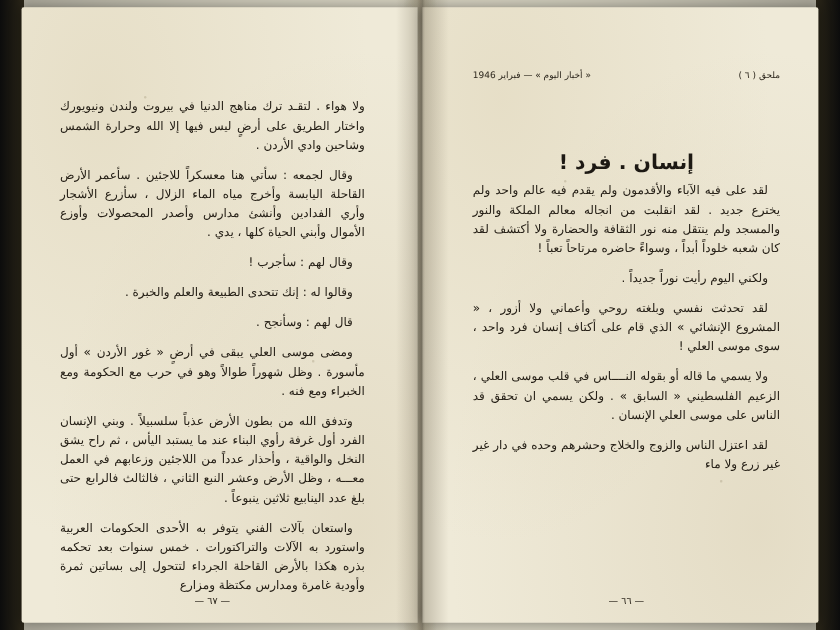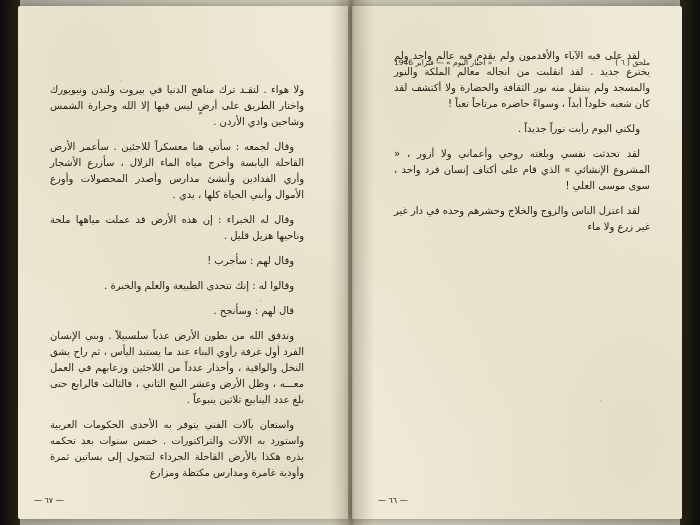--- a/index.html
+++ b/index.html
@@ -134,21 +134,21 @@
     color: #262017;
   }
   p.body.indent { text-indent: 10px; }
 
   .left .inner .first-block { margin-top: 34px; }
 
   .folio {
     position: absolute;
     bottom: 14px;
     left: 0; right: 0;
-    text-align: left;
+    text-align: center;
     font-size: 8px;
     color: #2b251b;
     letter-spacing: 1px;
   }
 
   
   .speck {
     position: absolute;
     border-radius: 50%;
     background: rgba(120,104,72,0.22);
@@ -165,42 +165,44 @@
 
   <div class="sheet left"></div>
   <div class="sheet right"></div>
   <div class="gutter"></div>
 
   <div class="page-col left">
     <div class="inner">
       <div class="first-block">
         <p class="body">ولا هواء .  لتقـد ترك مناهج الدنيا في بيروت ولندن ونيويورك واختار الطريق على أرضٍ ليس فيها إلا الله وحرارة الشمس وشاحين وادي الأردن .</p>
         <p class="body indent">وقال لجمعه : سأتي هنا معسكراً للاجئين .  سأعمر الأرض القاحلة اليابسة وأخرج مياه الماء الزلال ، سأزرع الأشجار وأري الفدادين وأنشئ مدارس وأصدر المحصولات وأوزع الأموال وأبني الحياة كلها ، يدي .</p>
-        <p class="body indent">وقال له الخبراء : إن هذه الأرض قد عملت مياهها ملحة وناحيها هزيل قليل .</p>
         <p class="body indent">وقال لهم : سأجرب !</p>
         <p class="body indent">وقالوا له : إنك تتحدى الطبيعة والعلم والخبرة .</p>
         <p class="body indent">قال لهم : وسأنجح .</p>
+        <p class="body indent">ومضى موسى العلي يبقى في أرضٍ « غور الأردن » أول مأسورة .  وظل شهوراً طوالاً وهو في حرب مع الحكومة ومع الخبراء ومع فنه .</p>
         <p class="body indent">وتدفق الله من بطون الأرض عذباً سلسبيلاً .  وبني الإنسان الفرد أول غرفة رأوي البناء عند ما يستبد اليأس ، ثم راح يشق النخل والواقية ، وأحذار عدداً من اللاجئين وزعابهم في العمل معـــه ، وظل الأرض وعشر النبع الثاني ، فالثالث فالرابع حتى بلغ عدد الينابيع ثلاثين ينبوعاً .</p>
         <p class="body indent">واستعان بآلات الفني يتوفر به الأحدى الحكومات العربية واستورد به الآلات والتراكتورات .  خمس سنوات بعد تحكمه بذره هكذا بالأرض القاحلة الجرداء لتتحول إلى بساتين ثمرة وأودية غامرة ومدارس مكتظة ومزارع</p>
       </div>
       <div class="folio">— ٦٧ —</div>
     </div>
   </div>
 
   <div class="page-col right">
     <div class="inner">
       <div class="running-head">
         <span class="rh-side">ملحق ( ٦ )</span>
         <span class="rh-side">« أخبار اليوم » — فبراير 1946</span>
       </div>
 
+      <h1 class="art-title">إنسان . فرد !</h1>
 
       <p class="body indent">لقد على فيه الآباء والأقدمون ولم يقدم فيه عالم واحد ولم يخترع جديد .  لقد انقلبت من انجاله معالم الملكة والنور والمسجد ولم ينتقل منه نور الثقافة والحضارة ولا أكتشف لقد كان شعبه خلوداً أبداً ، وسواءً حاضره مرتاحاً تعباً !</p>
       <p class="body indent">ولكني اليوم رأيت نوراً جديداً .</p>
       <p class="body indent">لقد تحدثت نفسي وبلغته روحي وأعماني ولا أزور ، « المشروع الإنشائي » الذي قام على أكتاف إنسان فرد واحد ، سوى موسى العلي !</p>
+      <p class="body indent">ولا يسمي ما قاله أو بقوله النــــاس في قلب موسى العلي ، الزعيم الفلسطيني « السابق » .  ولكن يسمي ان تحقق قد الناس على موسى العلي الإنسان .</p>
       <p class="body indent">لقد اعتزل الناس والزوج والخلاج وحشرهم وحده في دار غير غير زرع ولا ماء</p>
 
       <div class="folio">— ٦٦ —</div>
     </div>
   </div>
 
   <div class="speck" style="left:120px; top:80px; width:2px; height:2px;"></div>
   <div class="speck" style="left:260px; top:300px; width:1.5px; height:1.5px;"></div>
   <div class="speck" style="left:470px; top:150px; width:2px; height:2px;"></div>
   <div class="speck" style="left:600px; top:400px; width:1.5px; height:1.5px;"></div>

